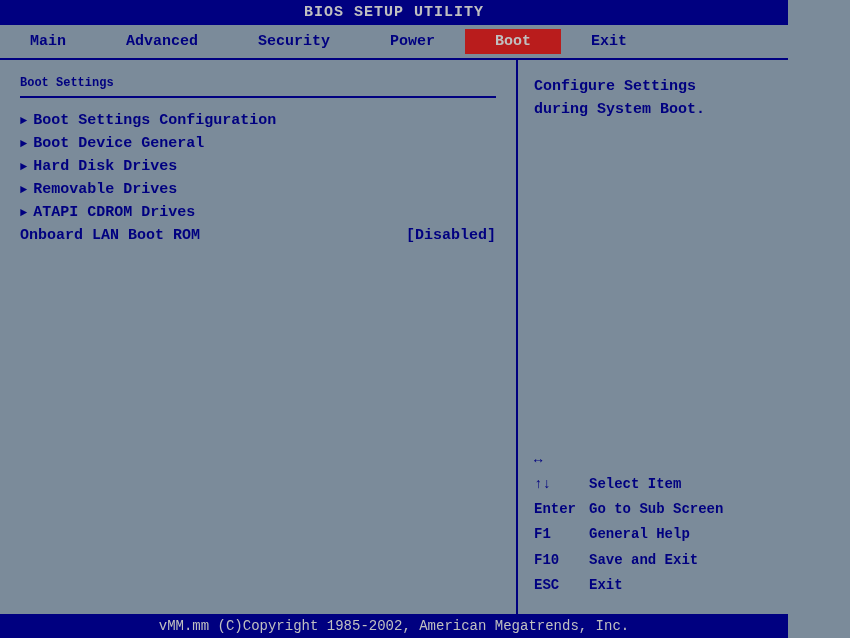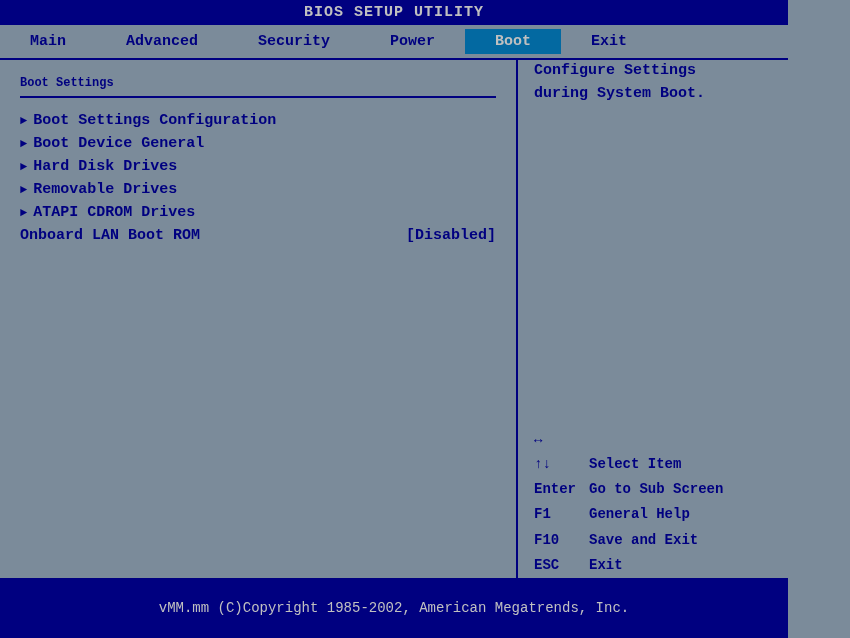--- a/index.html
+++ b/index.html
@@ -49,21 +49,21 @@
 
     .menu-item {
       padding: 4px 30px;
       color: #000080;
       font-weight: bold;
       font-size: 15px;
       cursor: pointer;
     }
 
     .menu-item.active {
-      background-color: #0369a1;
+      background-color: #b91c1c;
       color: #c0c0c0;
     }
 
     
     #content {
       display: flex;
       flex-direction: row;
       flex: 1;
       overflow: hidden;
     }
@@ -114,21 +114,21 @@
       font-weight: bold;
     }
 
     .menu-entry-value {
       color: #000080;
     }
 
     
     #right-panel {
       width: 270px;
-      padding: 0 16px;
+      padding: 16px 16px;
       background-color: #7b8b9a;
       display: flex;
       flex-direction: column;
       justify-content: space-between;
     }
 
     #help-text {
       color: #000080;
       font-size: 15px;
       font-weight: bold;
@@ -149,21 +149,21 @@
 
     .key-label {
       min-width: 45px;
     }
 
     
     #footer {
       background-color: #000080;
       color: #c0c0c0;
       text-align: center;
-      padding: 22px 0;
+      padding: 4px 0;
       font-size: 14px;
     }
   </style>
 </head>
 <body>
 
 <div id="app">
 
   <div id="title-bar">
     <span>BIOS SETUP UTILITY</span>

